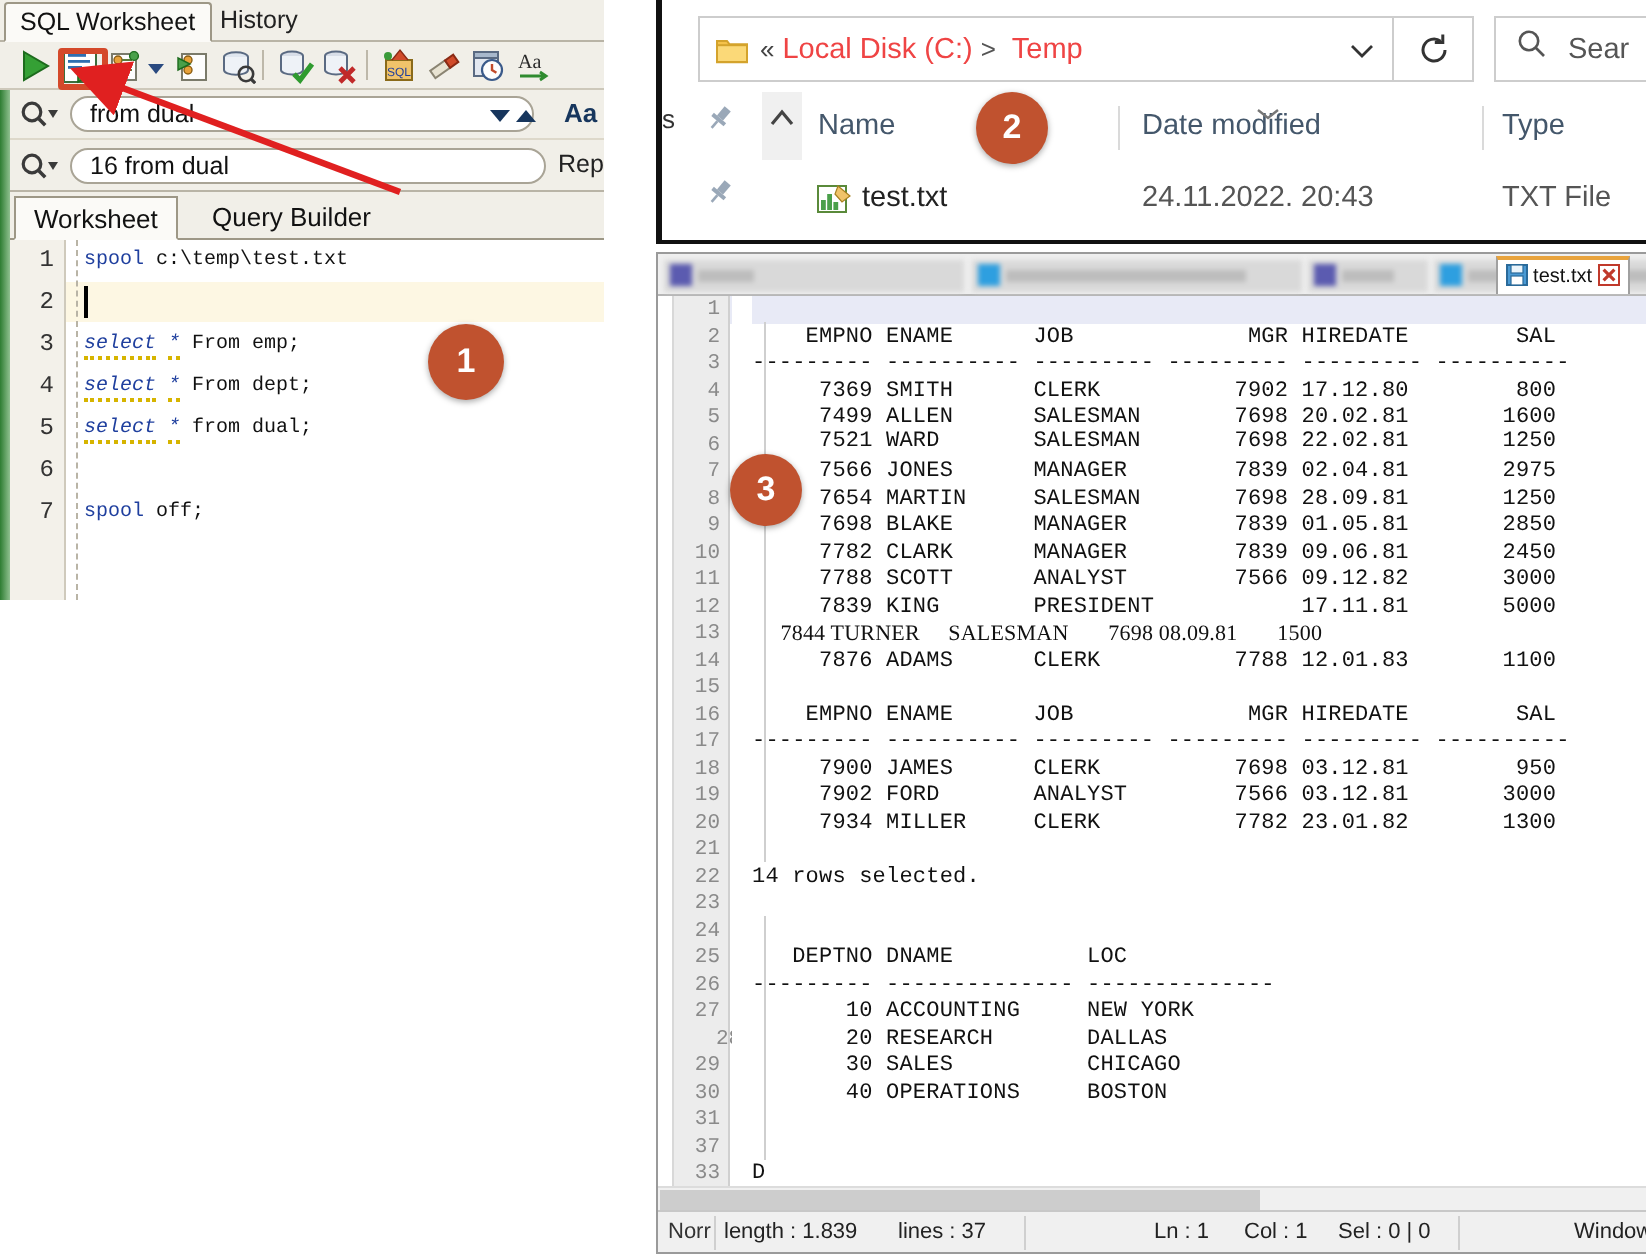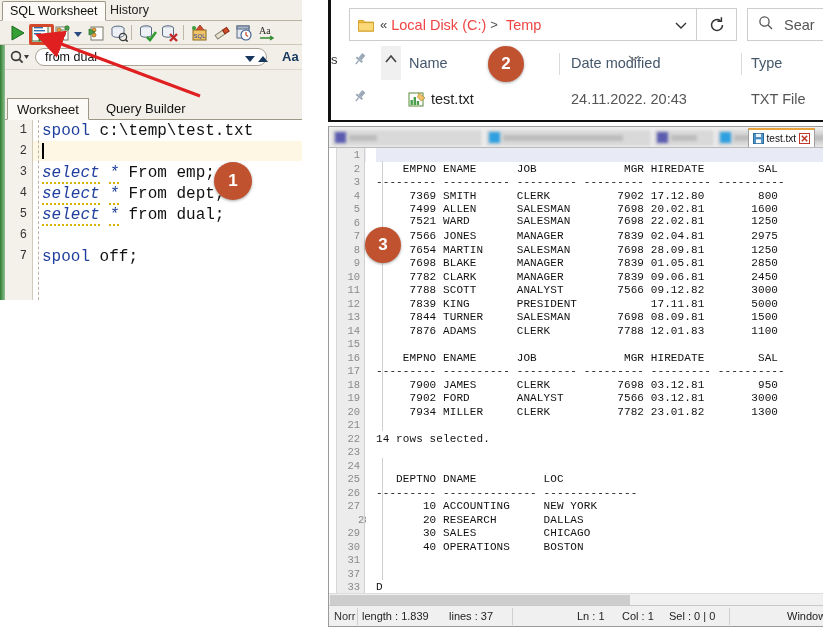--- a/index.html
+++ b/index.html
@@ -76,21 +76,21 @@
   }
   .sql-gutter .ln {
     position: absolute; right: 5px; width: 20px; text-align: right;
     font-family: "Liberation Mono", monospace; font-size: 12px; color: #333;
   }
   .sql-codearea { position: absolute; left: 29px; top: 0; right: 0; height: 180px; }
   .sql-dash { position: absolute; left: 4px; top: 0; width: 0; height: 180px;
     border-left: 1px dashed #b9b4a6; }
   .sql-line {
     position: absolute; left: 8px; height: 20px; line-height: 20px; white-space: pre;
-    font-family: "Liberation Mono", monospace; font-size: 16px; color: #111;
+    font-family: "Liberation Mono", monospace; font-size: 10px; color: #111;
   }
   .kw { color: #1f3f9e; position: relative; }
   .kw.sq { border-bottom: 2px dotted #d6b400; font-style: italic; }
   .curline {
     position: absolute; left: 0; width: 297px; height: 20px; background: #fdf7e3;
   }
   .caret { position: absolute; width: 2px; height: 16px; background: #000; }
 
   
   .explorer {
@@ -332,20 +332,31 @@
       <div class="searchbox" style="left:30px;top:3px;width:232px">from dual</div>
       <div style="position:absolute;left:238px;top:6px">
         <svg width="28" height="12" viewBox="0 0 28 12">
           <polygon points="2,3 12,3 7,9" fill="#17365d"></polygon>
           <polygon points="15,9 25,9 20,3" fill="#17365d"></polygon>
         </svg>
       </div>
       <div style="position:absolute;left:277px;top:4px;font-size:13px;font-weight:bold;color:#17365d">Aa</div>
     </div>
 
+    <div class="sqldev-search2">
+      <div class="magnifier" style="left:4px;top:4px">
+        <svg width="22" height="18" viewBox="0 0 22 18">
+          <circle cx="7" cy="8" r="4.4" fill="none" stroke="#3a3a3a" stroke-width="1.6"></circle>
+          <line x1="10.4" y1="11.4" x2="13.6" y2="14.6" stroke="#3a3a3a" stroke-width="1.8"></line>
+          <polygon points="15,7 20,7 17.5,11" fill="#3a3a3a"></polygon>
+        </svg>
+      </div>
+      <div class="searchbox" style="left:30px;top:4px;width:238px">16 from dual</div>
+      <div style="position:absolute;left:274px;top:5px;font-size:12.5px;color:#222">Rep</div>
+    </div>
 
     <div class="wstabs">
       <div class="wstab active">Worksheet</div>
       <div class="wstab inactive">Query Builder</div>
     </div>
 
     <div class="sqleditor">
       <div class="curline" style="top:21px"></div>
       <div class="sql-gutter">
         <div class="ln" style="top:3px">1</div>
@@ -553,21 +564,21 @@
             <div class="npp-line" style="top: 28px;">--------- ---------- --------- --------- --------- ----------</div>
             <div class="npp-line" style="top: 41.5px;">     7369 SMITH      CLERK          7902 17.12.80        800</div>
             <div class="npp-line" style="top: 55px;">     7499 ALLEN      SALESMAN       7698 20.02.81       1600</div>
             <div class="npp-line" style="top: 67px;">     7521 WARD       SALESMAN       7698 22.02.81       1250</div>
             <div class="npp-line" style="top: 82px;">     7566 JONES      MANAGER        7839 02.04.81       2975</div>
             <div class="npp-line" style="top: 95.5px;">     7654 MARTIN     SALESMAN       7698 28.09.81       1250</div>
             <div class="npp-line" style="top: 109px;">     7698 BLAKE      MANAGER        7839 01.05.81       2850</div>
             <div class="npp-line" style="top: 122.5px;">     7782 CLARK      MANAGER        7839 09.06.81       2450</div>
             <div class="npp-line" style="top: 136px;">     7788 SCOTT      ANALYST        7566 09.12.82       3000</div>
             <div class="npp-line" style="top: 149.5px;">     7839 KING       PRESIDENT           17.11.81       5000</div>
-            <div class="npp-line" style="top: 163px;">     7844 TURNER     SALESMAN       7698 08.09.81       1500</div>
+            <div class="npp-line" style="top: 163px; font-family: Liberation Serif, serif;">     7844 TURNER     SALESMAN       7698 08.09.81       1500</div>
             <div class="npp-line" style="top: 176.5px;">     7876 ADAMS      CLERK          7788 12.01.83       1100</div>
             <div class="npp-line" style="top: 190px;"></div>
             <div class="npp-line" style="top: 203.5px;">    EMPNO ENAME      JOB             MGR HIREDATE        SAL</div>
             <div class="npp-line" style="top: 217px;">--------- ---------- --------- --------- --------- ----------</div>
             <div class="npp-line" style="top: 230.5px;">     7900 JAMES      CLERK          7698 03.12.81        950</div>
             <div class="npp-line" style="top: 244px;">     7902 FORD       ANALYST        7566 03.12.81       3000</div>
             <div class="npp-line" style="top: 257.5px;">     7934 MILLER     CLERK          7782 23.01.82       1300</div>
             <div class="npp-line" style="top: 271px;"></div>
             <div class="npp-line" style="top: 284.5px;">14 rows selected.</div>
             <div class="npp-line" style="top: 298px;"></div>

